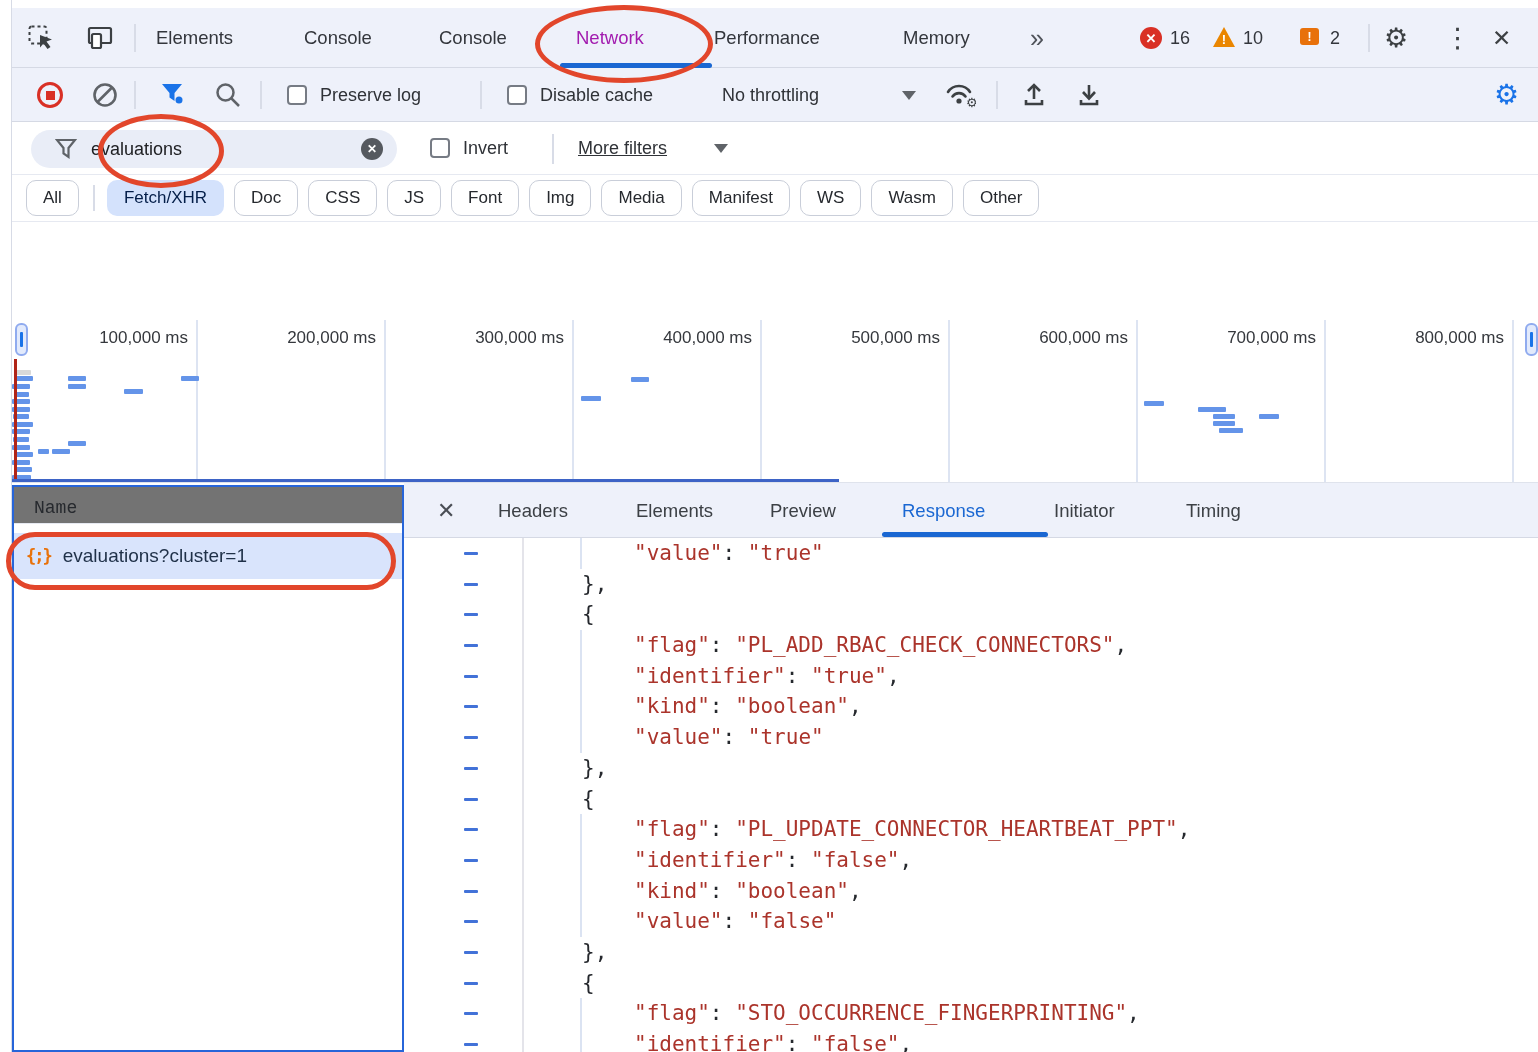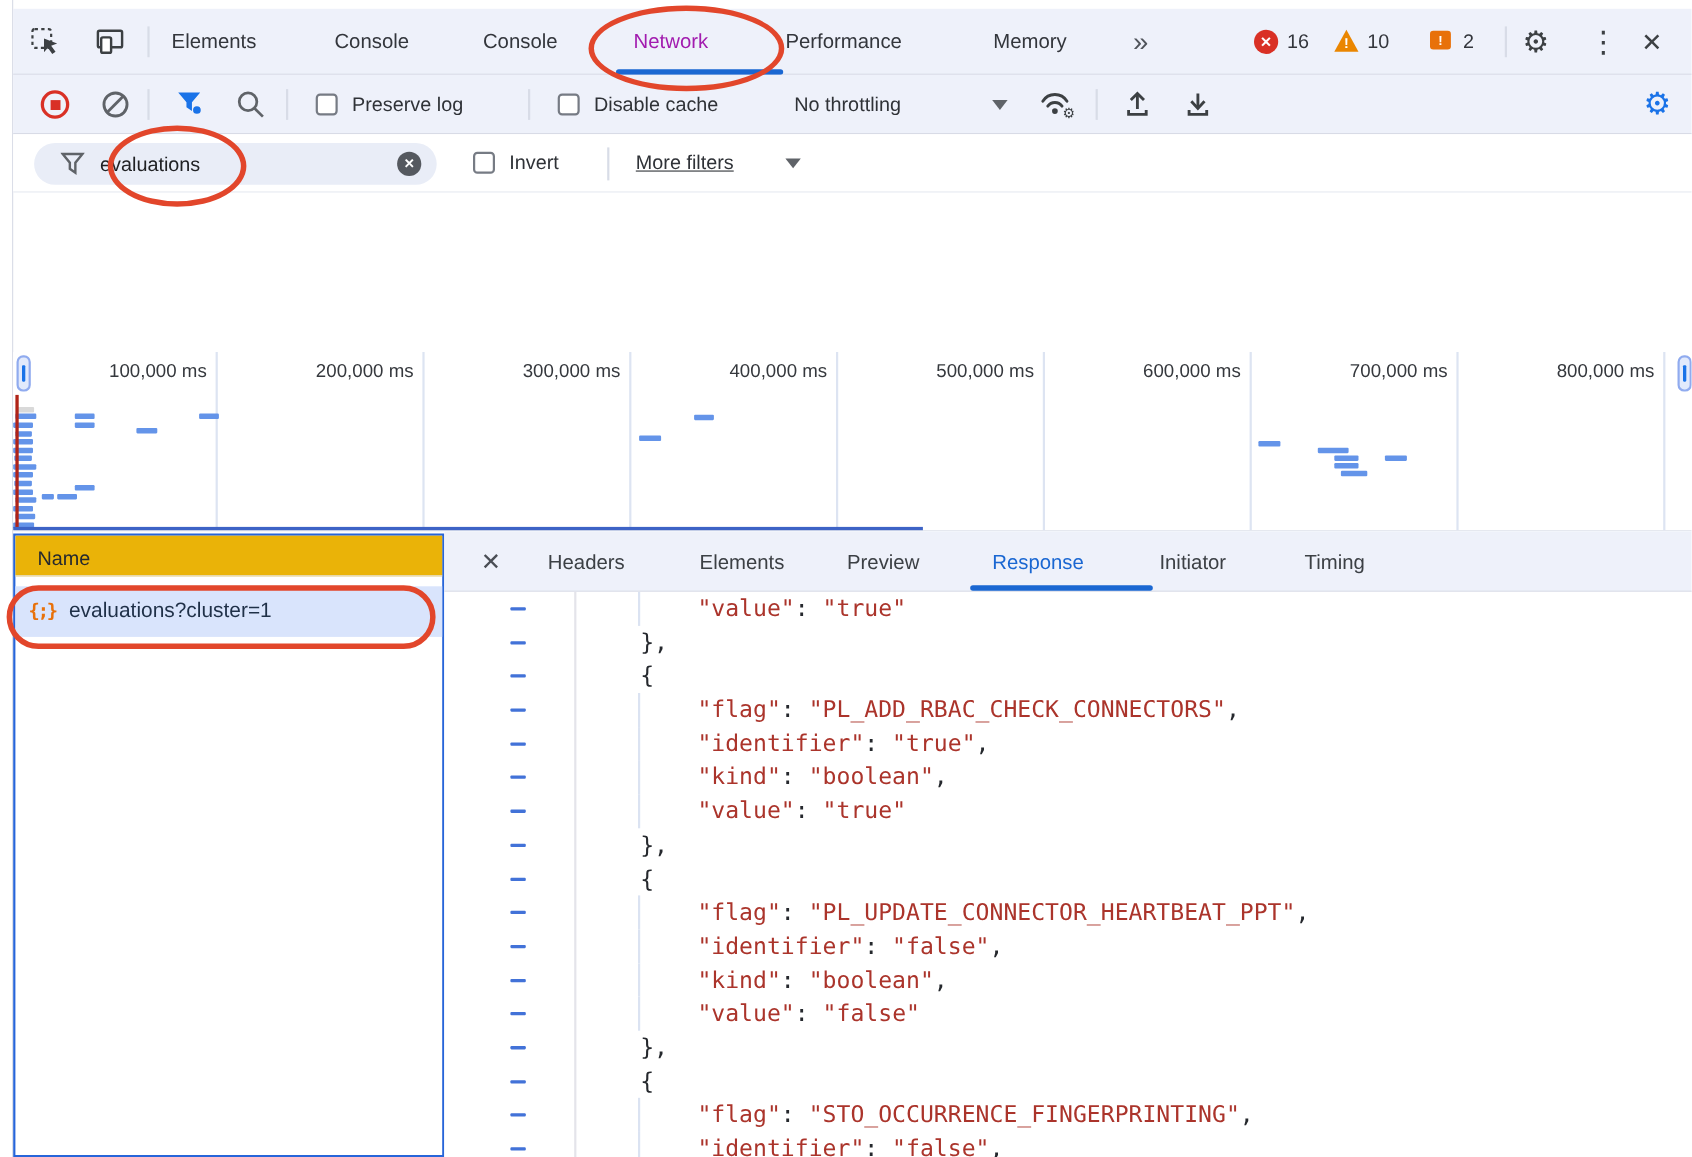--- a/index.html
+++ b/index.html
@@ -48,21 +48,21 @@
   
   #overview { position:absolute; left:0; top:320px; width:100%; height:163px; background:#fff; border-bottom:1px solid #dfe3ec; }
   .gridline { position:absolute; top:0; bottom:0; width:1.5px; background:#dde4f2; }
   .tick-label { position:absolute; top:8px; width:170px; text-align:right; font-size:17px; color:#35383d; }
   .ov-bar { position:absolute; height:5px; border-radius:1px; background:#6494e9; }
   .grip { position:absolute; width:13px; height:33px; border:2px solid #90abef; background:#e2eafc; border-radius:6px; display:flex; align-items:center; justify-content:center; }
   .grip-line { width:2.5px; height:15px; background:#1a73e8; border-radius:1px; }
 
   
   #namepane { position:absolute; left:0; top:485px; width:392px; height:567px; background:#fff; border:2px solid #2765d9; }
-  #name-header { position:absolute; left:0; top:0; width:100%; height:37px; border-bottom:1px solid #e6e9f1; background:#eab308; }
+  #name-header { position:absolute; left:0; top:0; width:100%; height:37px; border-bottom:1px solid #e6e9f1; background:#737373;font-family:Liberation Mono, monospace; }
   #name-header span { position:absolute; left:20px; top:0; height:43px; line-height:43px; font-size:18px; color:#26292e; }
   #req-row { position:absolute; left:0; top:46px; width:100%; height:46px; background:#d9e4fc; display:flex; align-items:center; }
   #req-icon { margin-left:12px; font-family:"DejaVu Sans Mono", monospace; font-size:17px; font-weight:bold; color:#e8710a; letter-spacing:-2px; }
   #req-name { margin-left:12px; font-size:19px; color:#1f3048; }
 
   #detailpane { position:absolute; left:392px; top:483px; right:0; height:569px; background:#fff; }
   #detail-tabs { position:absolute; left:0; top:0; width:100%; height:55px; background:#eef1fa; border-bottom:1px solid #d5d9e4; }
   .dtab { position:absolute; top:0; height:55px; line-height:55px; font-size:18.5px; color:#3c4045; }
   .dtab.active { color:#1a67d2; }
   #resp-underline { position:absolute; height:5px; border-radius:3px; background:#1a67d2; top:49px; }
@@ -209,20 +209,36 @@
             <span>✕</span>
           </div>
       </div>
       <div class="checkbox" style="left:418px; top:16px;"></div>
       <span class="tb-label" style="left:451px; height:53px; line-height:53px;">Invert</span>
       <div class="vdiv" style="left:540px; top:12px; height:30px;"></div>
       <span class="tb-label" style="left:566px; height:53px; line-height:53px;text-decoration:underline;">More filters</span>
       <div class="dd-triangle" style="left:702px; top:22px;"></div>
     </div>
 
+    <div id="typerow">
+      <div style="width:14px;"></div>
+      <div class="chip">All</div>
+      <div id="chip-div"></div>
+      <div class="chip active">Fetch/XHR</div>
+      <div class="chip">Doc</div>
+      <div class="chip">CSS</div>
+      <div class="chip">JS</div>
+      <div class="chip">Font</div>
+      <div class="chip">Img</div>
+      <div class="chip">Media</div>
+      <div class="chip">Manifest</div>
+      <div class="chip">WS</div>
+      <div class="chip">Wasm</div>
+      <div class="chip">Other</div>
+    </div>
 
 
     <div id="overview">
         <div class="gridline" style="left: 184px;"></div>
         <div class="tick-label" style="left: 6px;">100,000 ms</div>
         <div class="gridline" style="left: 372px;"></div>
         <div class="tick-label" style="left: 194px;">200,000 ms</div>
         <div class="gridline" style="left: 560px;"></div>
         <div class="tick-label" style="left: 382px;">300,000 ms</div>
         <div class="gridline" style="left: 748px;"></div>

